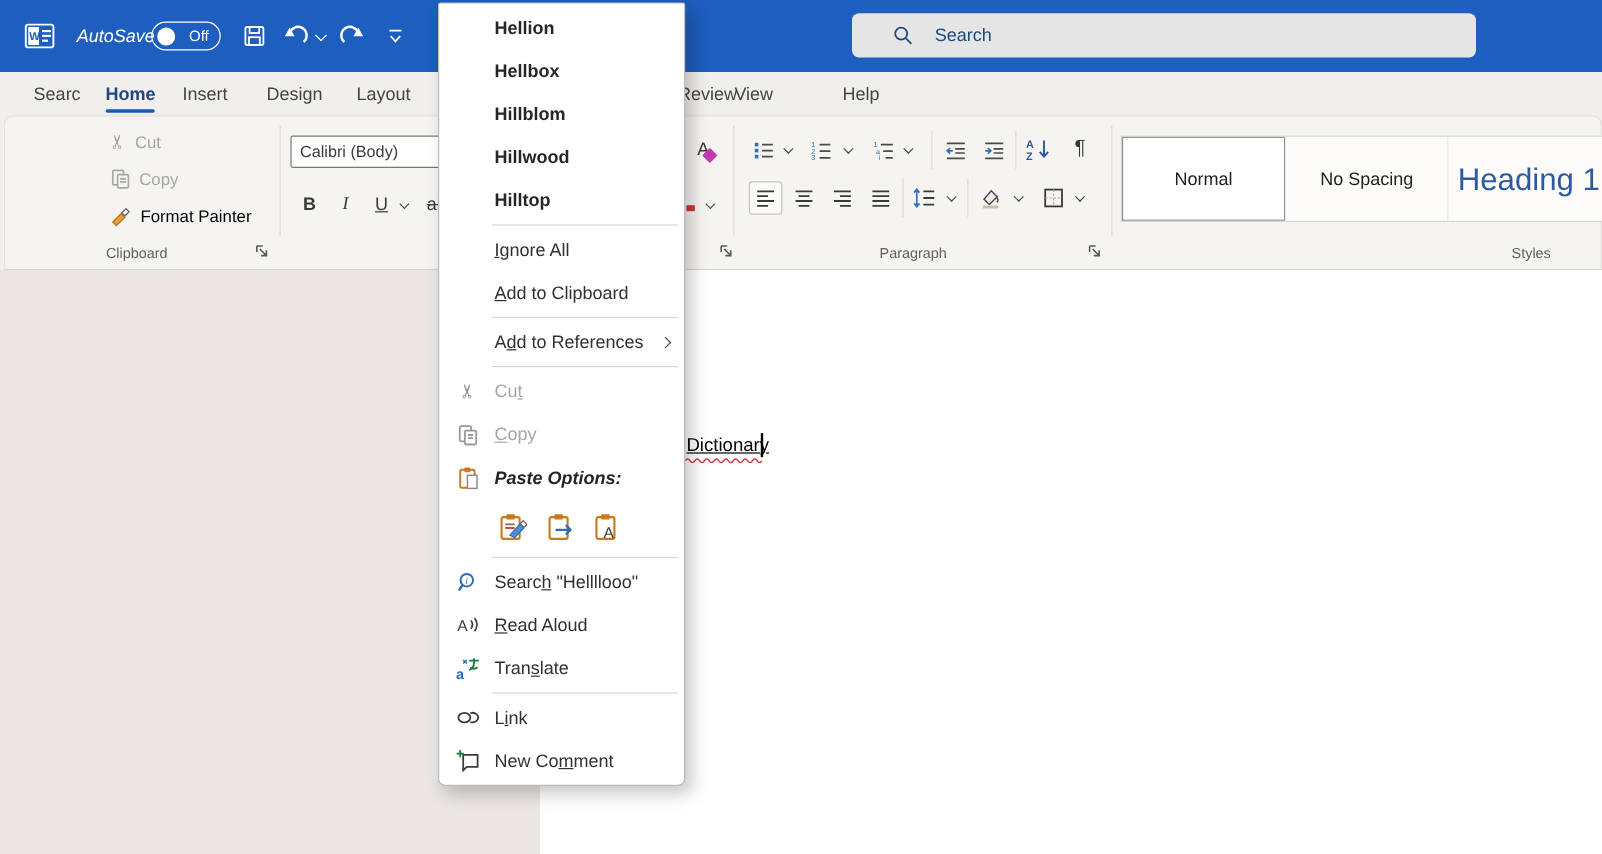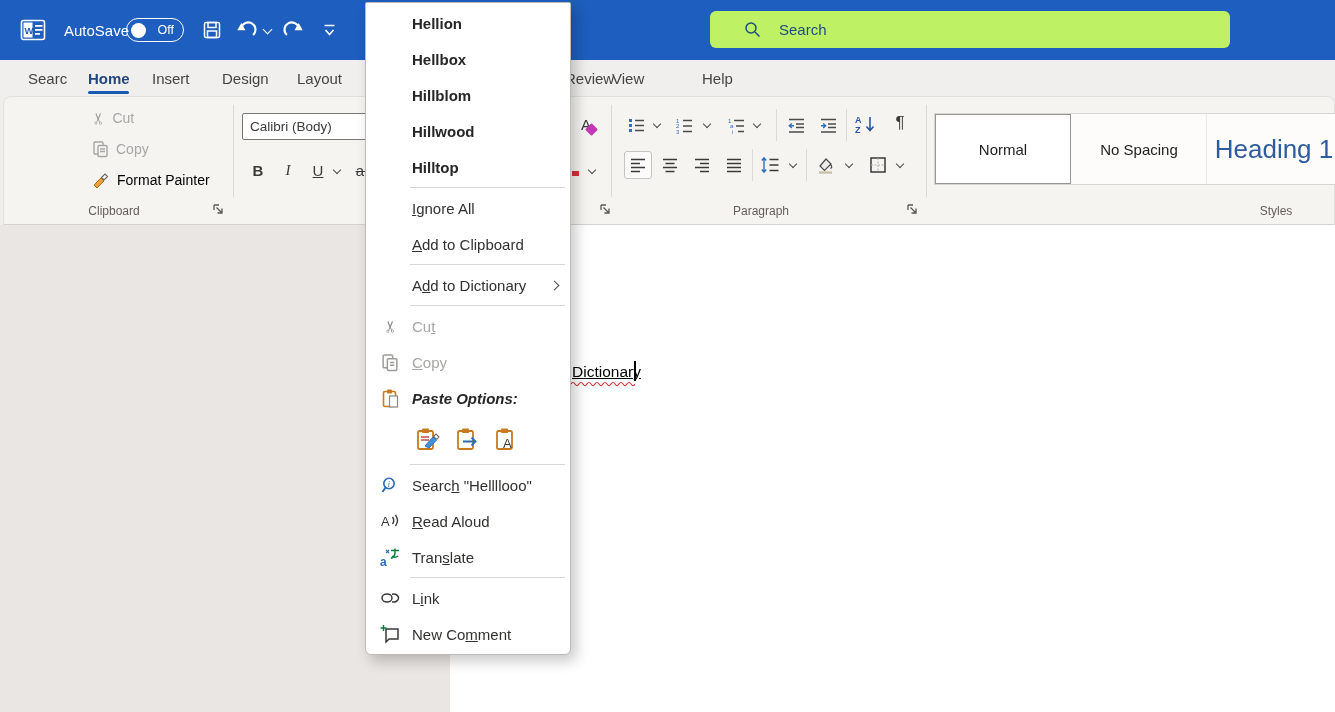--- a/index.html
+++ b/index.html
@@ -2,28 +2,28 @@
 <html><head>
 <meta charset="utf-8">
 <style>
   * { margin:0; padding:0; box-sizing:border-box; }
   html,body { width:1335px; height:712px; overflow:hidden;
     font-family:"Liberation Sans", sans-serif; background:#F1EFED; }
 
   
   #titlebar { position:absolute; left:0; top:0; width:1335px; height:60px; background:#1E5EBE; }
   .tb-item { position:absolute; display:flex; align-items:center; color:#fff; }
-  #autosave-label { left:64px; top:0; height:60px; font-size:15px; }
+  #autosave-label { left:64px; top:0; height:60px; font-size:15px;font-style:italic; }
   #autosave-toggle { left:126px; top:18px; width:58px; height:24px; border:1.5px solid #fff;
     border-radius:13px; display:flex; align-items:center; }
   #autosave-knob { position:absolute; left:4px; top:3.5px; width:15px; height:15px; border-radius:50%; background:#fff; }
   #autosave-state { position:absolute; right:9px; top:4px; font-size:12.5px; color:#fff; }
   .chvw { width:7px; height:7px; border-right:1.6px solid #fff; border-bottom:1.6px solid #fff;
     display:inline-block; transform:rotate(45deg); }
-  #search-box { position:absolute; left:710px; top:11px; width:520px; height:37px; background:#bef264;
+  #search-box { position:absolute; left:710px; top:11px; width:520px; height:37px; background:#e5e5e5;
     border-radius:6px; display:flex; align-items:center; color:#1E4B82; font-size:15px; }
   #search-box svg { margin-left:34px; margin-right:18px; }
 
   
   #tabrow { position:absolute; left:0; top:60px; width:1335px; height:36px; background:#F1EFED; }
   .tab { position:absolute; top:0; height:36px; display:flex; align-items:center;
     font-size:15px; color:#444; cursor:default; }
   .tab.active { color:#24477F; font-weight:600; }
   #home-underline { position:absolute; left:88px; top:31px; width:41px; height:3px;
     background:#1859B3; border-radius:2px; }
@@ -325,21 +325,21 @@
 
   <div class="mi">
     <span><u>I</u><span>gnore All</span></span>
   </div>
   <div class="mi">
     <span><u>A</u><span>dd to Clipboard</span></span>
   </div>
   <div class="msep"></div>
 
   <div class="mi">
-    <span><span>A</span><u>d</u><span>d to Dictionary</span></span>
+    <span><span>A</span><u>d</u><span>d to References</span></span>
     <span class="sub-arrow"></span>
   </div>
   <div class="msep"></div>
 
   <div class="mi gray">
     <span class="micon scissors2">✂</span>
     <span><span>Cu</span><u>t</u></span>
   </div>
   <div class="mi gray">
     <span class="micon">

